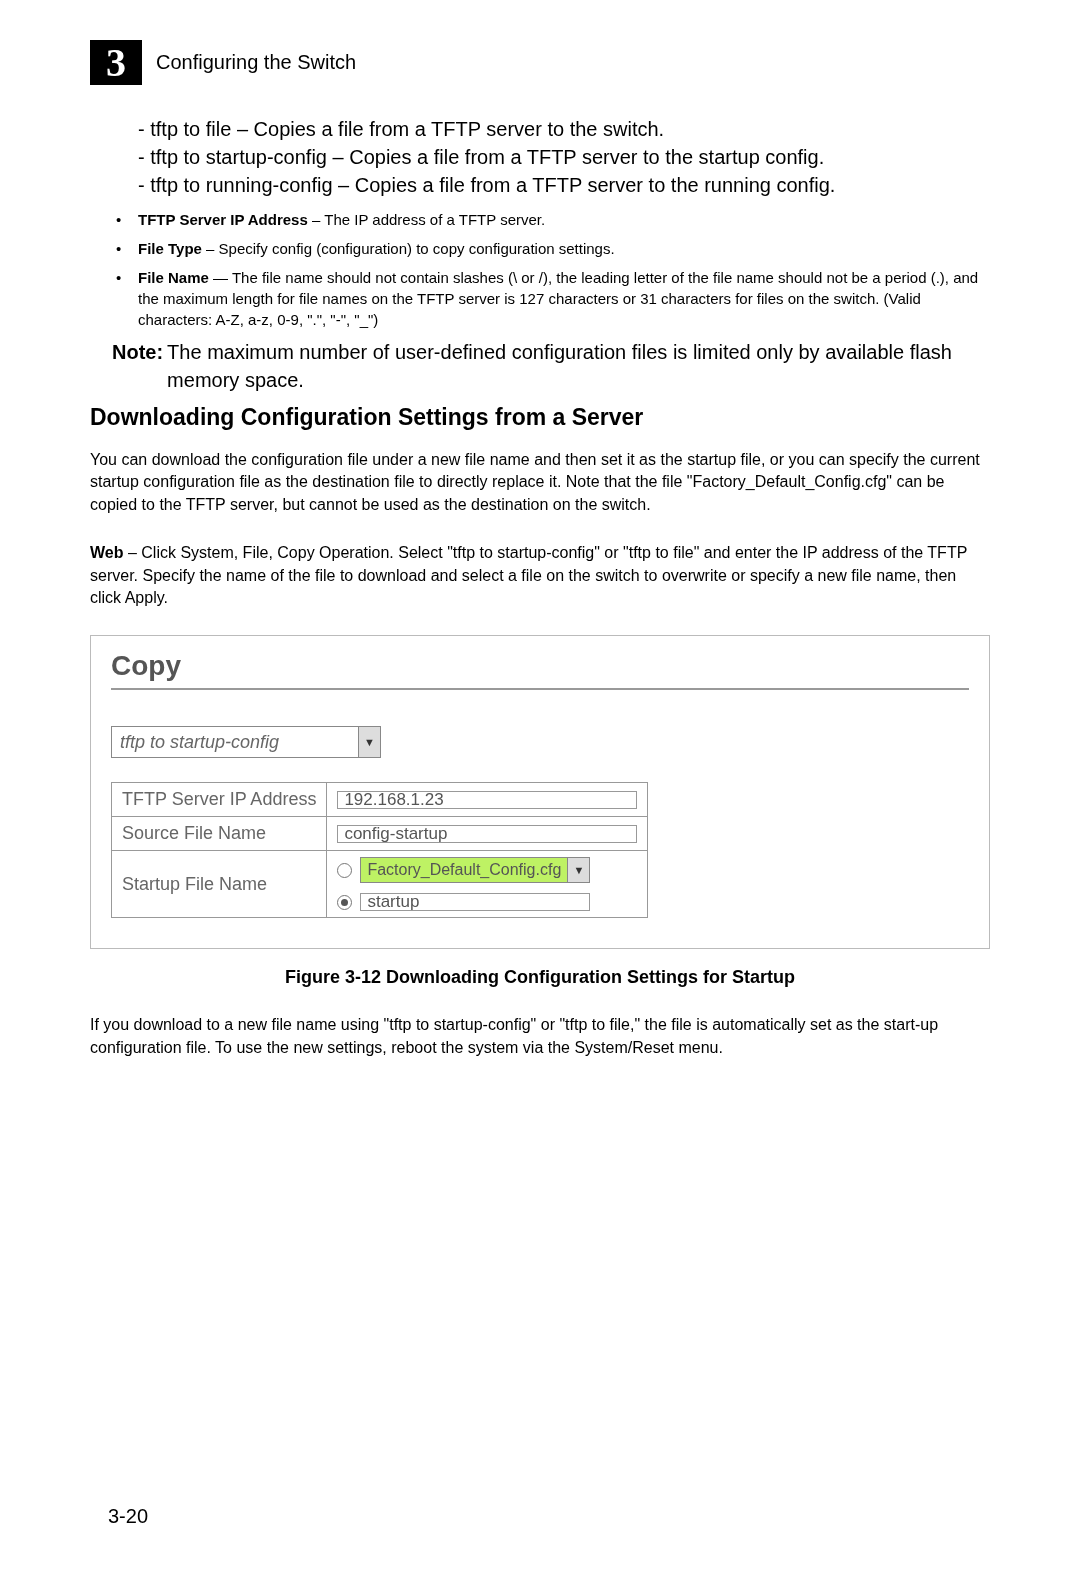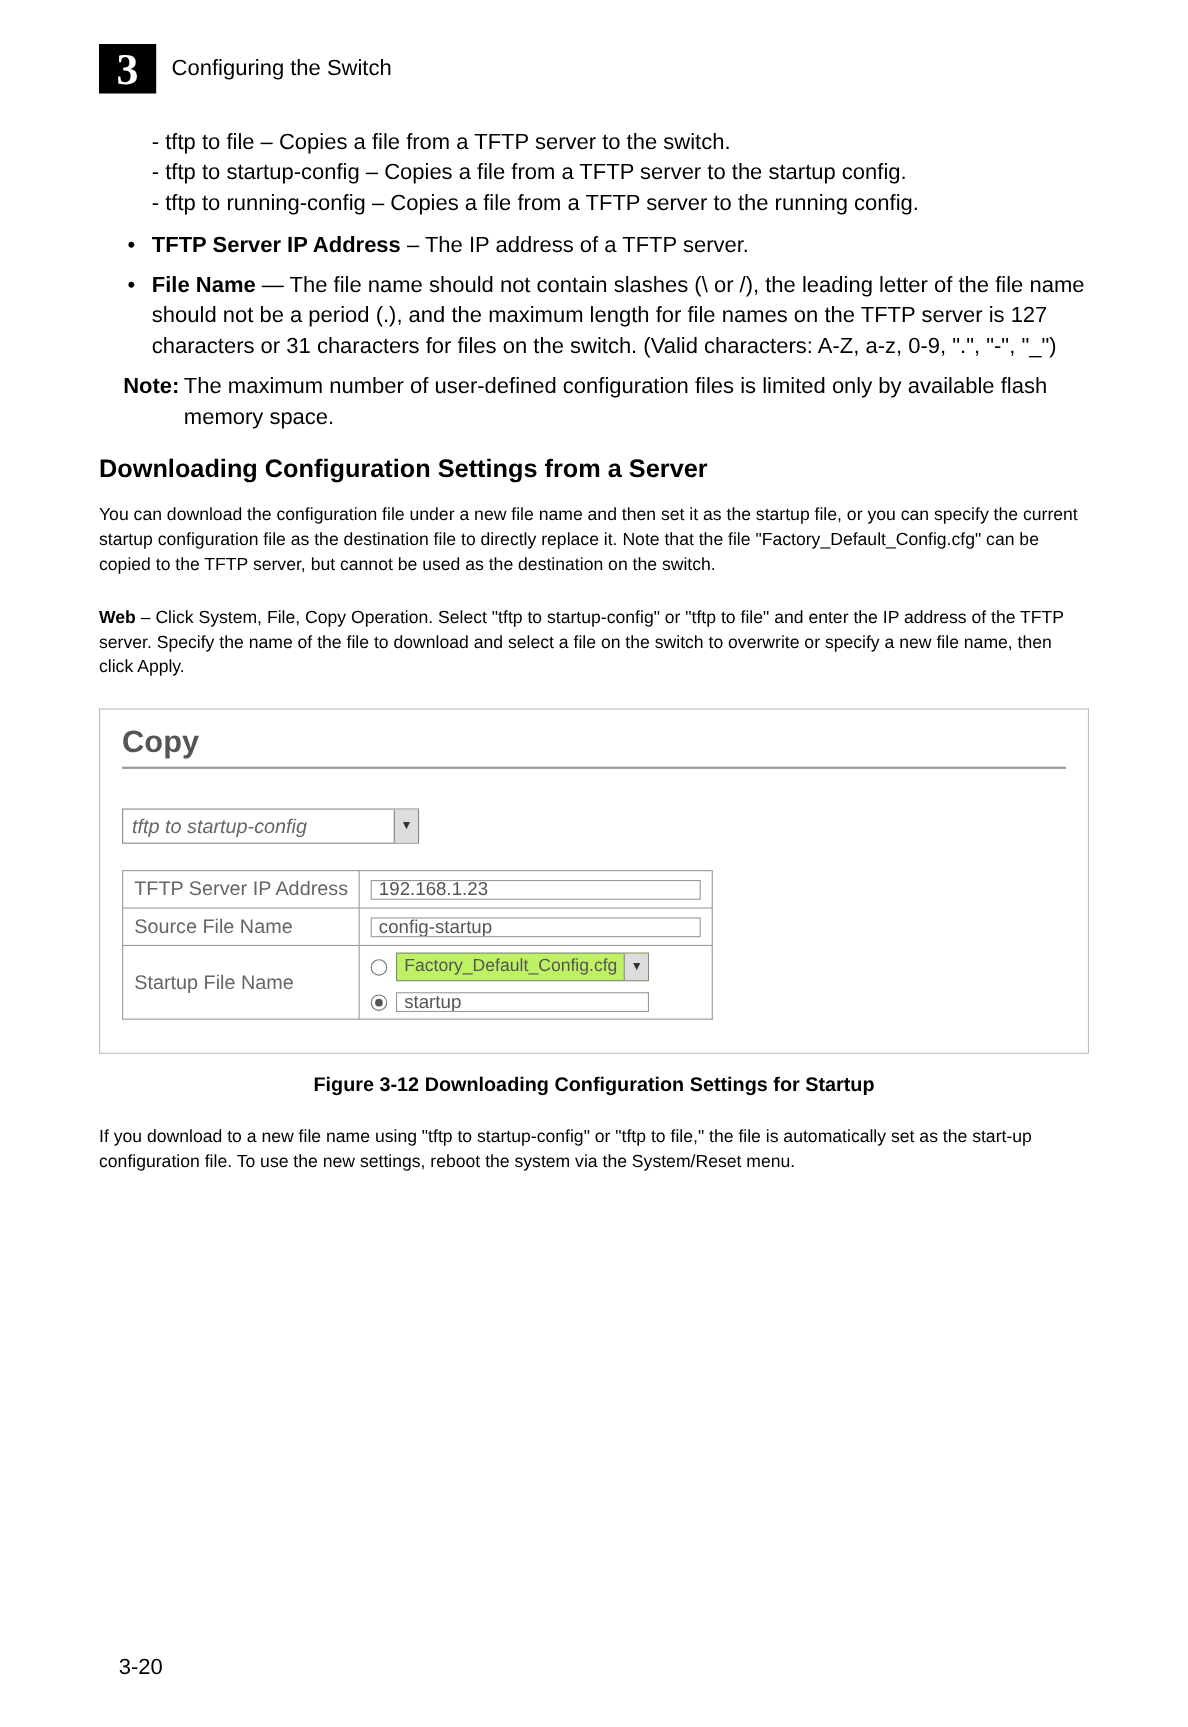--- a/index.html
+++ b/index.html
@@ -44,36 +44,36 @@
     font-size: 20px;
     line-height: 1.4;
   }
   .bullets {
     margin-left: 22px;
   }
   .bullets > li {
     list-style: none;
     position: relative;
     padding-left: 26px;
-    font-size: 20px;
+    font-size: 15px;
     line-height: 1.4;
     margin-bottom: 8px;
   }
   .bullets > li::before {
     content: "•";
     position: absolute;
     left: 4px;
     top: 0;
   }
   .note-row {
     display: flex;
     font-size: 20px;
     line-height: 1.4;
     margin-left: 22px;
-    margin-bottom: 20px;
+    margin-bottom: 10px;
     gap: 4px;
   }
   .note-label { white-space: nowrap; }
   h2.section {
     font-size: 23px;
     font-weight: bold;
     margin-bottom: 18px;
   }
   p.body {
     font-size: 16px;
@@ -211,20 +211,23 @@
 
   <div class="sublist">
     <div>-  tftp to file – Copies a file from a TFTP server to the switch.</div>
     <div>-  tftp to startup-config – Copies a file from a TFTP server to the startup config.</div>
     <div>-  tftp to running-config – Copies a file from a TFTP server to the running config.</div>
   </div>
 
   <ul class="bullets">
     <li>
       <b>TFTP Server IP Address</b><span> – The IP address of a TFTP server.</span>
+    </li>
+    <li>
+      <b>File Type</b><span> – Specify config (configuration) to copy configuration settings.</span>
     </li>
     <li>
       <b>File Name</b><span> — The file name should not contain slashes (\ or /), the leading letter of the file name should not be a period (.), and the maximum length for file names on the TFTP server is 127 characters or 31 characters for files on the switch. (Valid characters: A-Z, a-z, 0-9, ".", "-", "_")</span>
     </li>
   </ul>
 
   <div class="note-row">
     <b class="note-label">Note:</b>
     <span> The maximum number of user-defined configuration files is limited only by available flash memory space.</span>
   </div>

